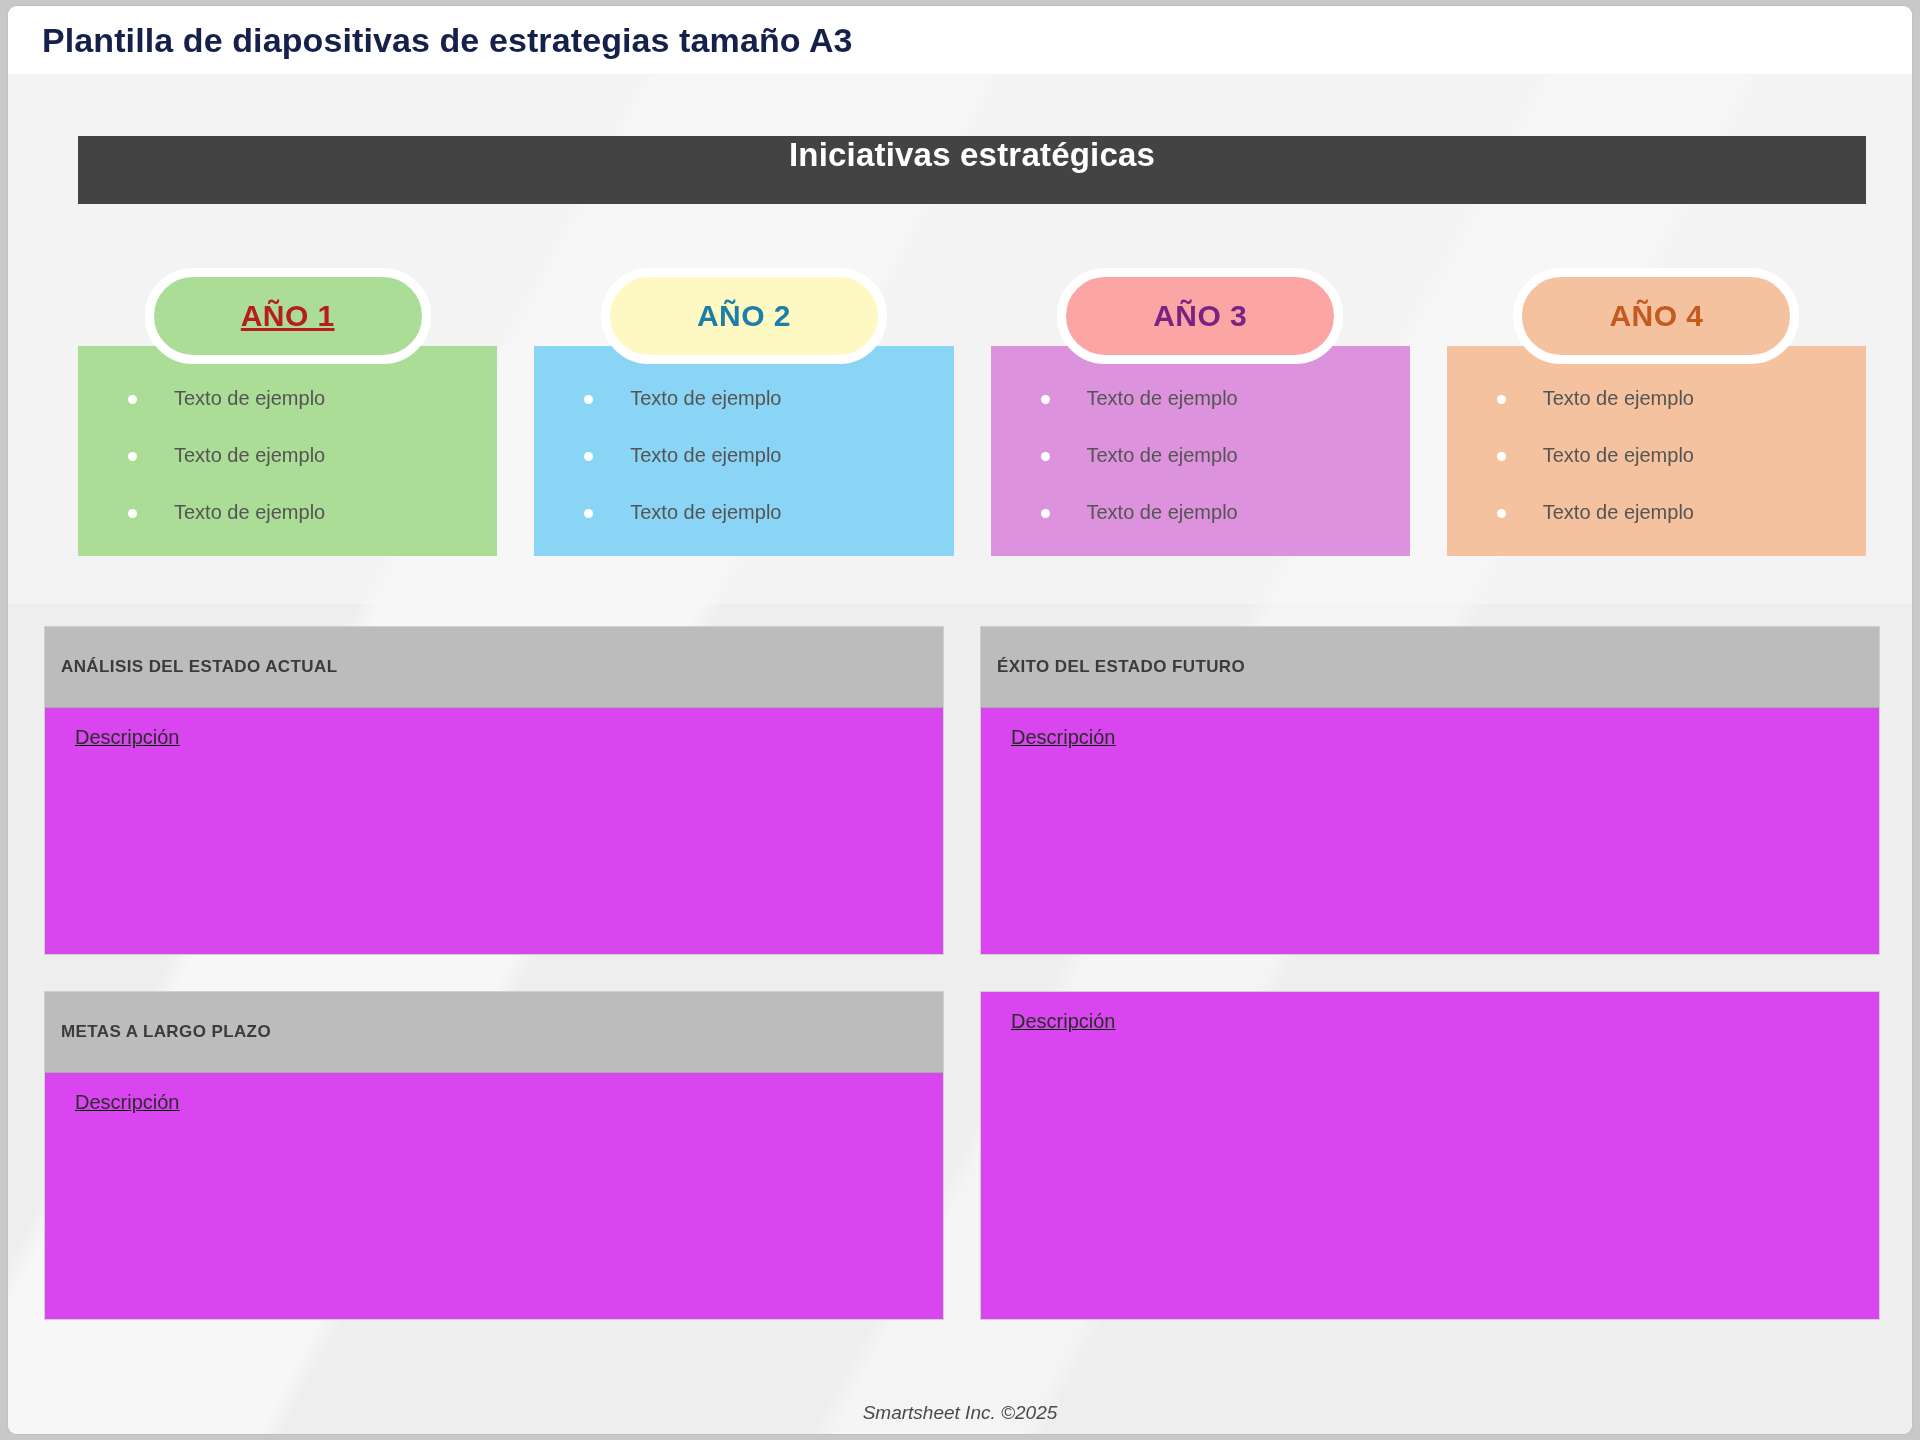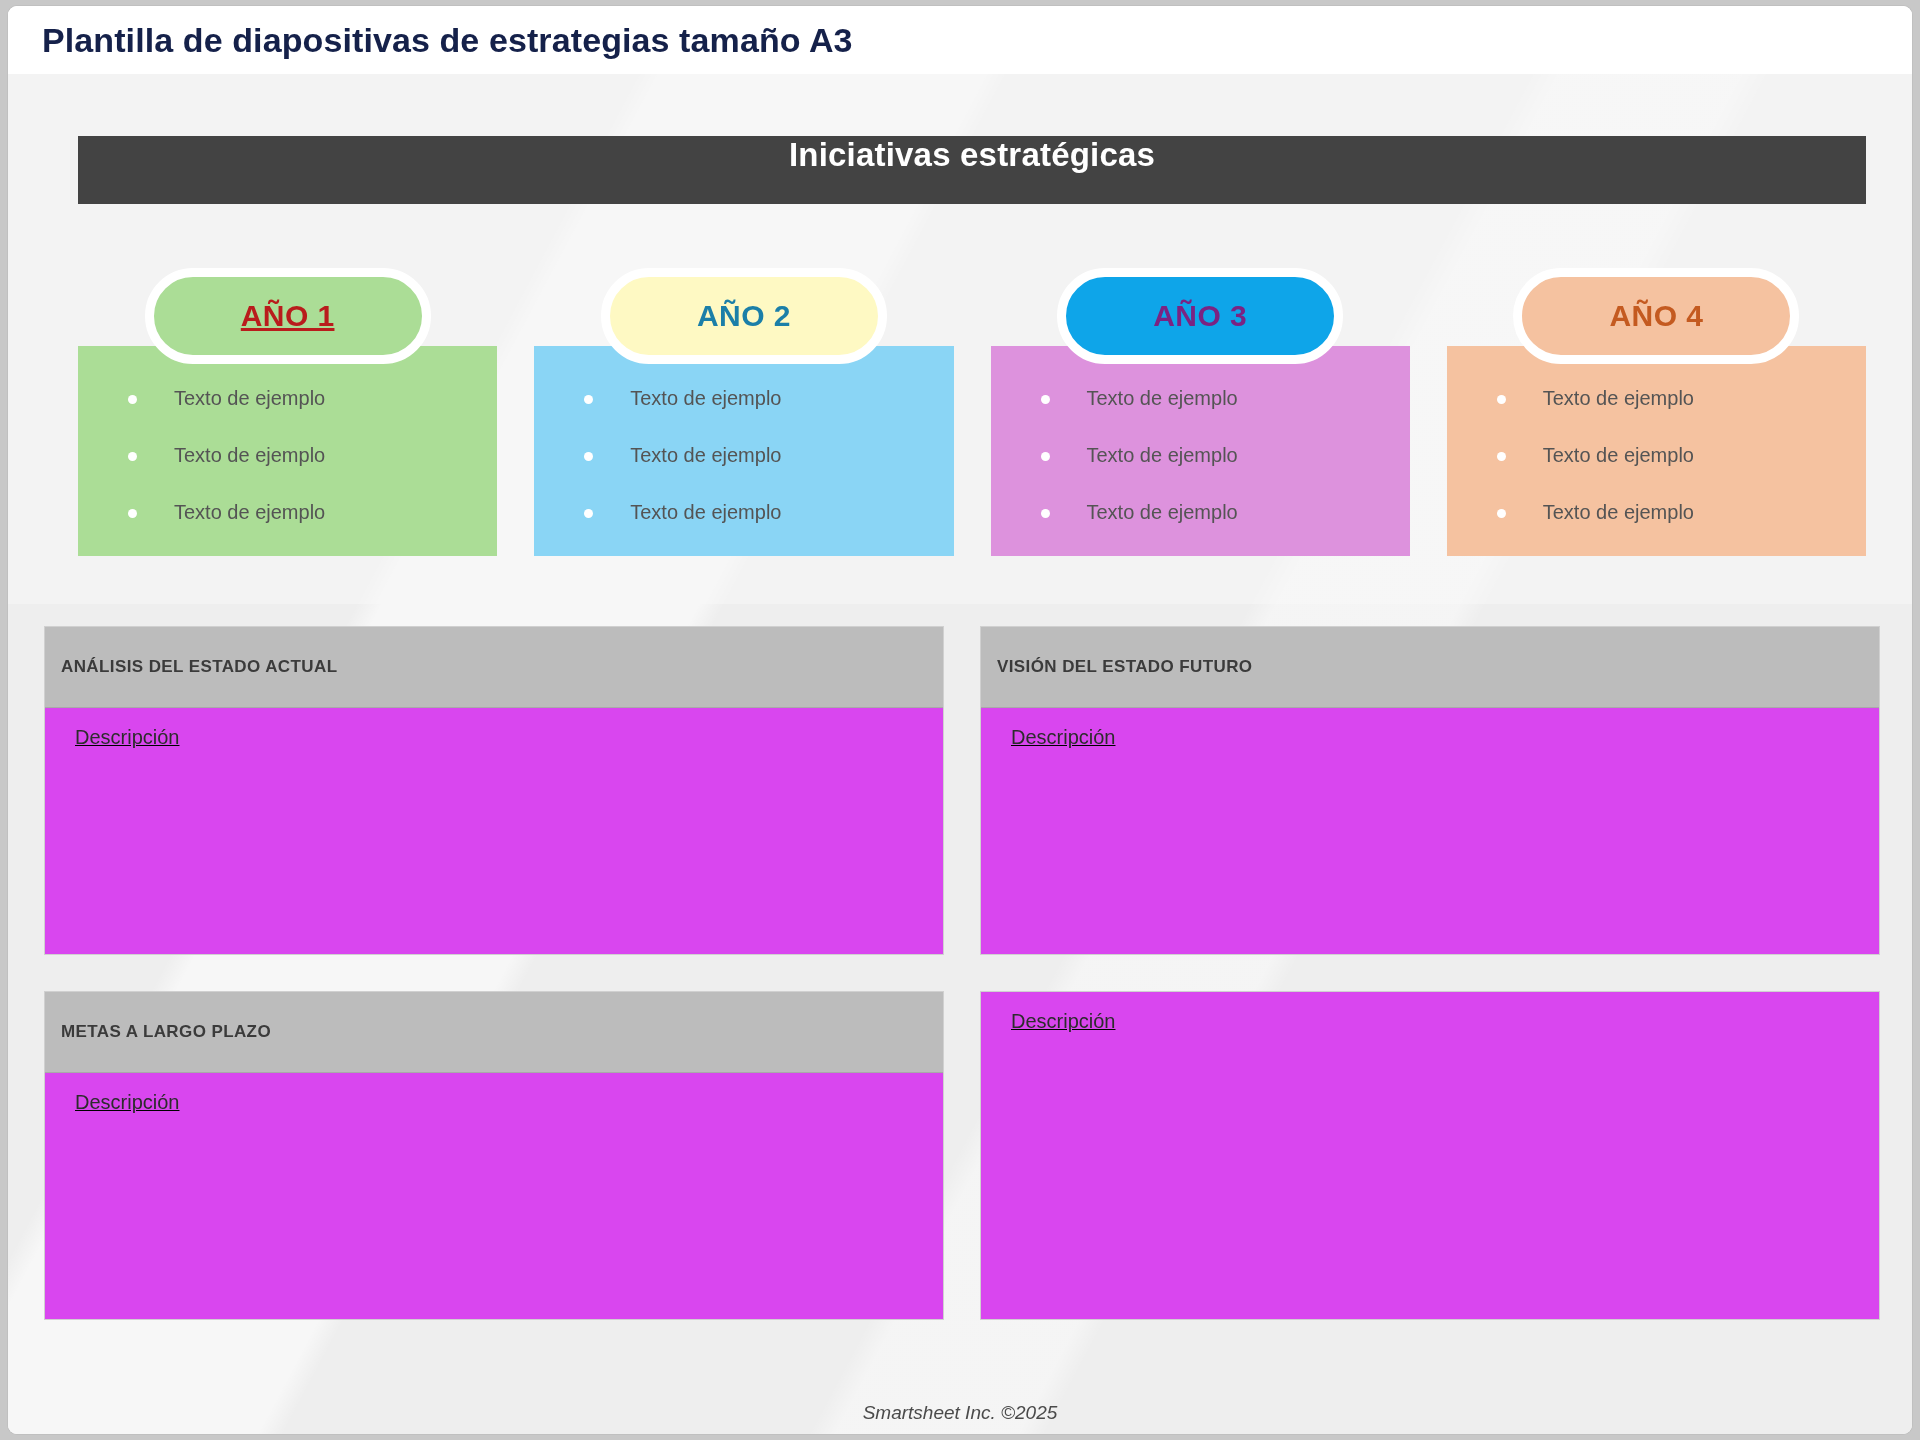--- a/index.html
+++ b/index.html
@@ -230,21 +230,21 @@
         </div>
 
         <div class="year-col">
           <div class="year-body" style="background:#dd92dd;">
             <ul class="bullets">
               <li><span class="dot"></span><span>Texto de ejemplo</span></li>
               <li><span class="dot"></span><span>Texto de ejemplo</span></li>
               <li><span class="dot"></span><span>Texto de ejemplo</span></li>
             </ul>
           </div>
-          <div class="year-pill" style="background:#0ea5e9;">
+          <div class="year-pill" style="background:#fca5a5;">
             <span class="year-pill-label" style="color:#7b2382;">AÑO 3</span>
           </div>
         </div>
 
         <div class="year-col">
           <div class="year-body" style="background:#f5c2a0;">
             <ul class="bullets">
               <li><span class="dot"></span><span>Texto de ejemplo</span></li>
               <li><span class="dot"></span><span>Texto de ejemplo</span></li>
               <li><span class="dot"></span><span>Texto de ejemplo</span></li>
@@ -264,21 +264,21 @@
         <div class="desc-head">
           <span class="desc-head-text">ANÁLISIS DEL ESTADO ACTUAL</span>
         </div>
         <div class="desc-body">
           <span class="desc-body-text">Descripción</span>
         </div>
       </div>
 
       <div class="desc-box">
         <div class="desc-head">
-          <span class="desc-head-text">VISIÓN DEL ESTADO FUTURO</span>
+          <span class="desc-head-text">ÉXITO DEL ESTADO FUTURO</span>
         </div>
         <div class="desc-body">
           <span class="desc-body-text">Descripción</span>
         </div>
       </div>
 
       <div class="desc-box">
         <div class="desc-head">
           <span class="desc-head-text">METAS A LARGO PLAZO</span>
         </div>

